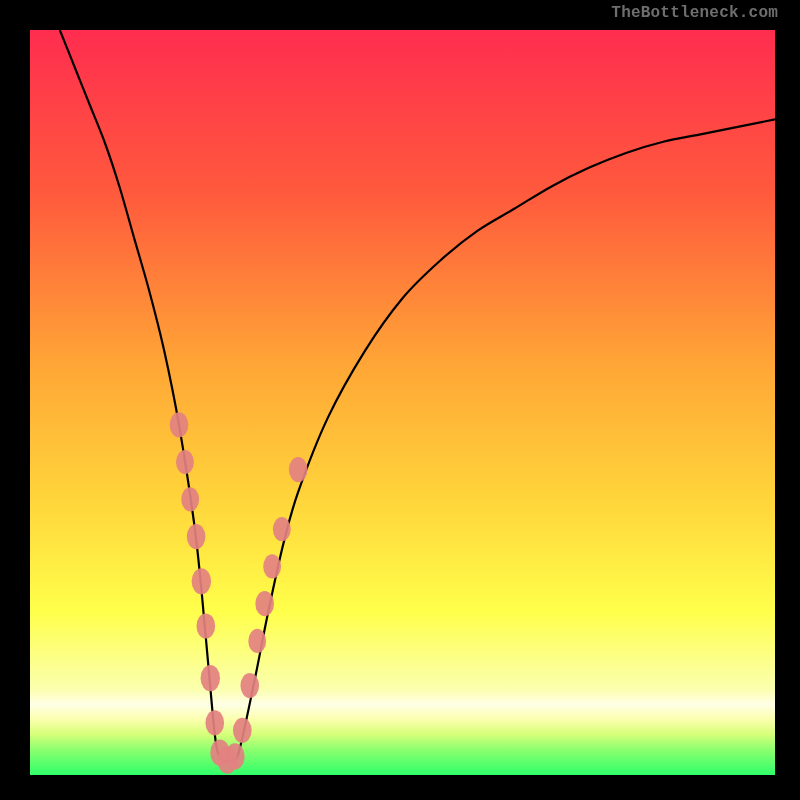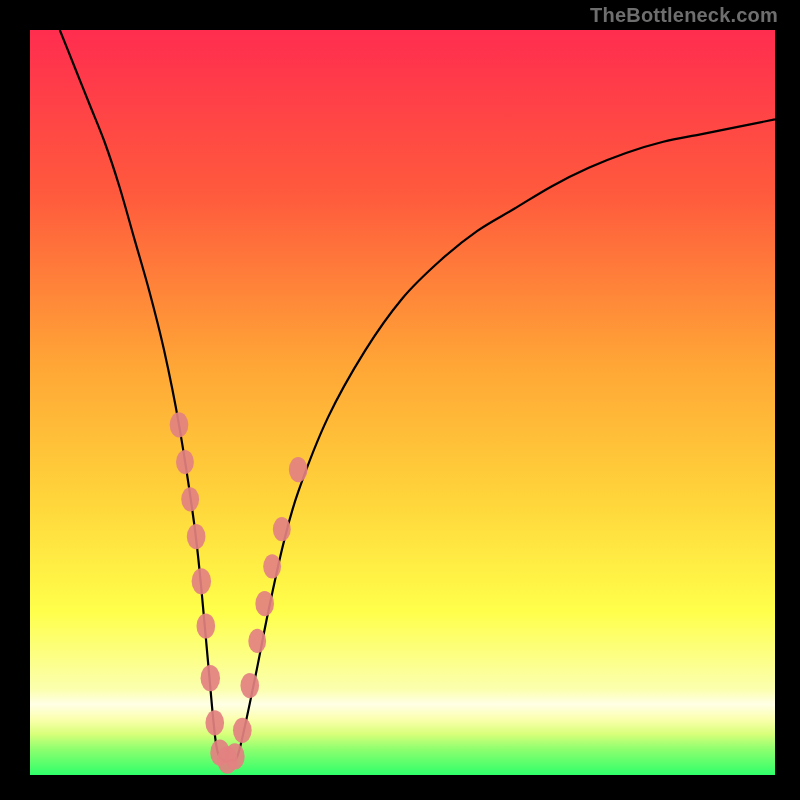--- a/index.html
+++ b/index.html
@@ -25,22 +25,22 @@
   .curve-svg {
     position: absolute;
     inset: 0;
     width: 100%;
     height: 100%;
   }
   .watermark {
     position: absolute;
     top: 4px;
     right: 22px;
-    font-family: Liberation Sans, sans-serif;
-    font-size: 20px;
+    font-family: Liberation Mono, monospace;
+    font-size: 16px;
     font-weight: 600;
     color: #6e6e6e;
     letter-spacing: 0.2px;
   }
   .bead {
     fill: #e38181;
     fill-opacity: 0.92;
   }
   .curve {
     fill: none;

